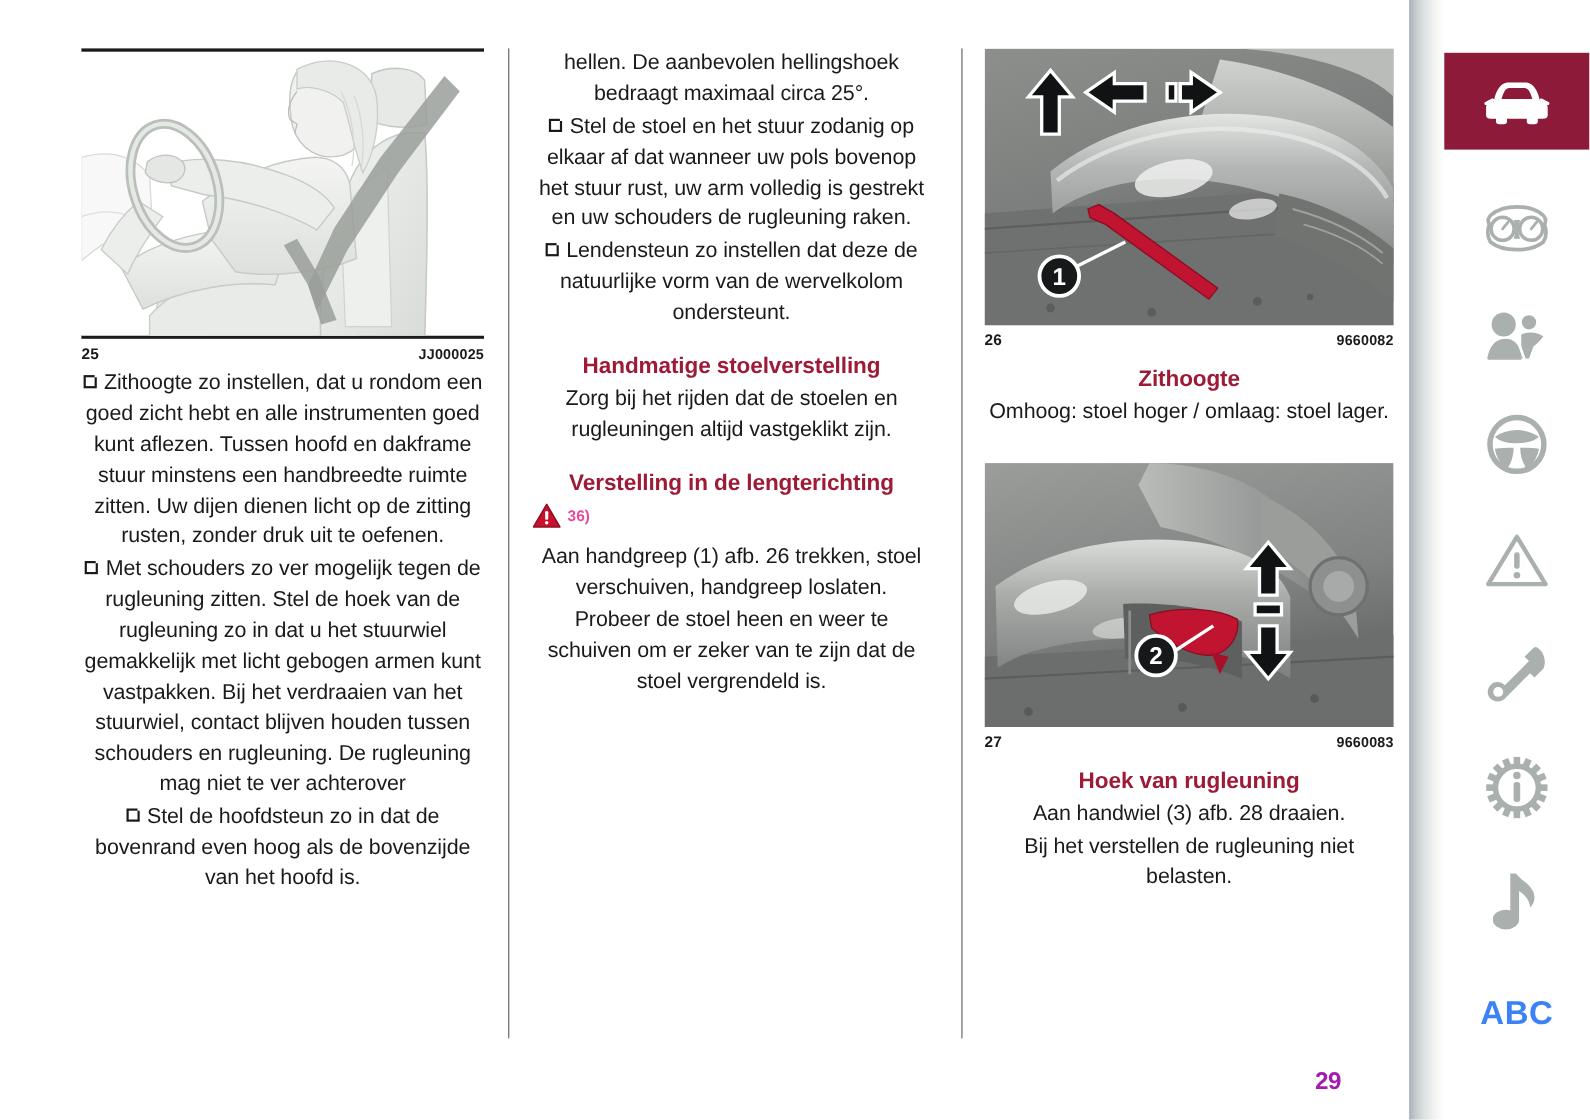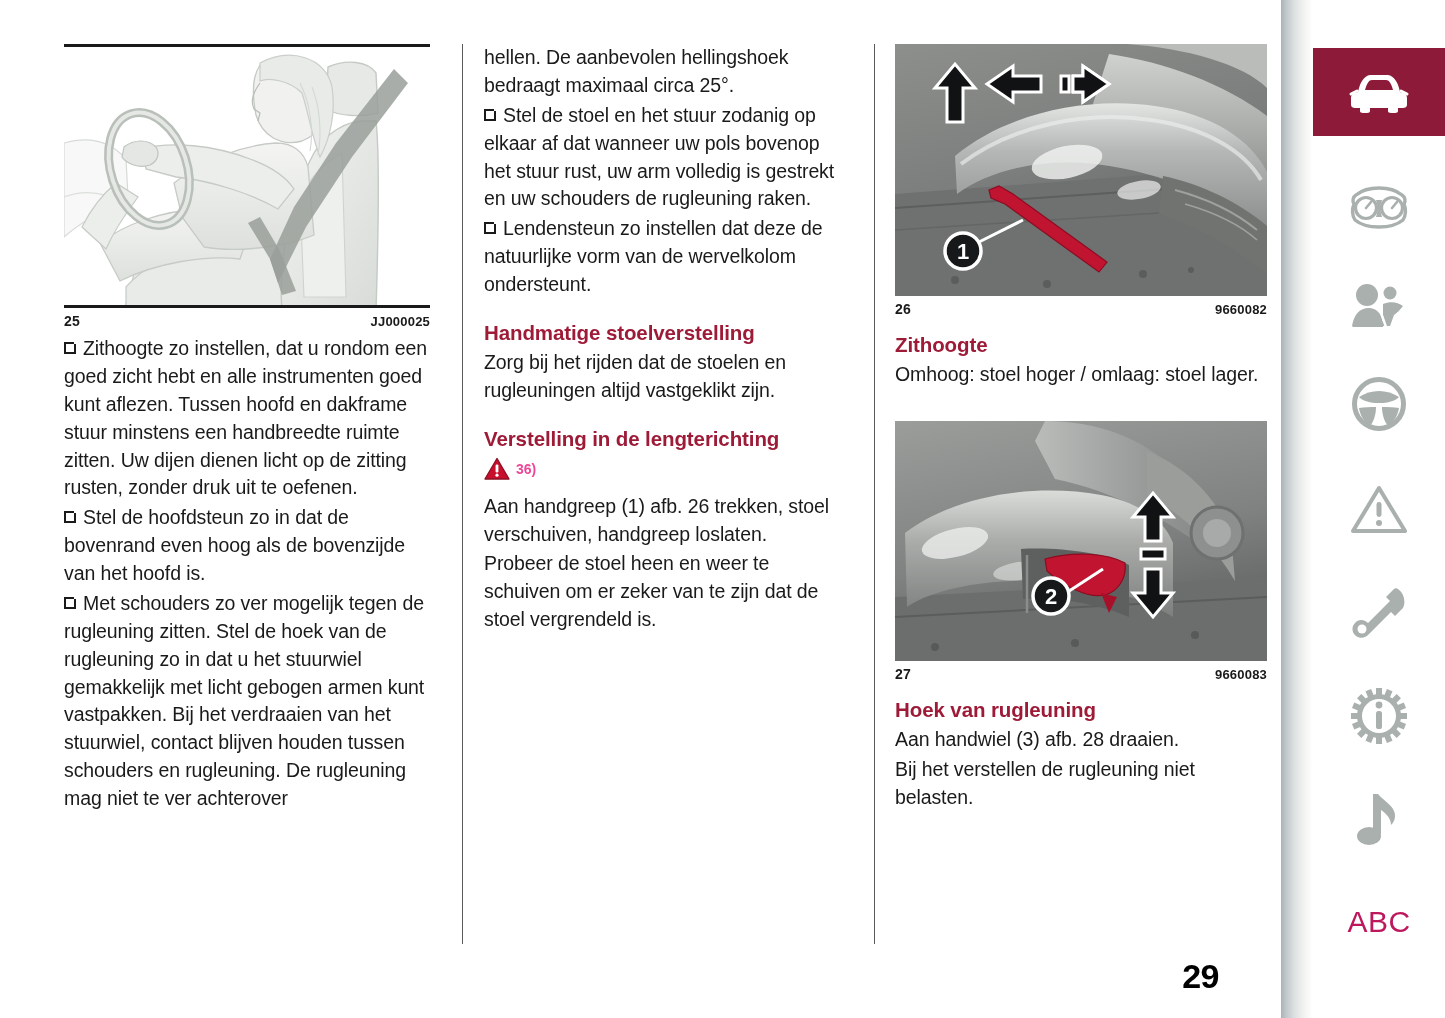--- a/index.html
+++ b/index.html
@@ -36,22 +36,23 @@
     position: absolute;
     left: 1313px; top: 0;
     width: 132px; height: 1018px;
     background: #ffffff;
   }
 
   
   .column {
     position: absolute;
     top: 44px;
-  }
-  #col-1 { left: 64px;  width: 366px; }
+    text-align: center;
+  }
+  #col-1 { left: 74px;  width: 366px; }
   #col-2 { left: 484px; width: 362px; }
   #col-3 { left: 895px; width: 372px; }
 
   .col-divider {
     position: absolute;
     top: 44px;
     width: 1px;
     height: 900px;
     background: #5a5a5a;
   }
@@ -138,33 +139,33 @@
     left: 0;
     width: 132px;
     height: 88px;
     display: flex;
     align-items: center;
     justify-content: center;
   }
   .tab-btn.active { background: #8c1a38; }
   .tab-abc {
     font-size: 30px;
-    font-weight: normal;
-    color: #be185d;
+    font-weight: bold;
+    color: #3b82f6;
     letter-spacing: 0.5px;
     font-family: "Liberation Sans", sans-serif;
   }
 
   #page-number {
     position: absolute;
     right: 62px;
     bottom: 22px;
-    font-size: 34px;
+    font-size: 22px;
     font-weight: bold;
-    color: #000000;
+    color: #a21caf;
     letter-spacing: -0.5px;
   }
 </style>
 </head>
 <body>
 
 <div id="page">
 
   <div class="column" id="col-1">
 
@@ -223,23 +224,23 @@
         </svg>
       </div>
       <div class="figure-caption">
         <span>25</span>
         <span class="code">JJ000025</span>
       </div>
     </div>
 
     <p class="body-text bullet-item para-gap"><span class="sq"></span><span>Zithoogte zo instellen, dat u rondom een goed zicht hebt en alle instrumenten goed kunt aflezen. Tussen hoofd en dakframe stuur minstens een handbreedte ruimte zitten. Uw dijen dienen licht op de zitting rusten, zonder druk uit te oefenen.</span></p>
 
+    <p class="body-text bullet-item"><span class="sq"></span><span>Met schouders zo ver mogelijk tegen de rugleuning zitten. Stel de hoek van de rugleuning zo in dat u het stuurwiel gemakkelijk met licht gebogen armen kunt vastpakken. Bij het verdraaien van het stuurwiel, contact blijven houden tussen schouders en rugleuning. De rugleuning mag niet te ver achterover</span></p>
+
     <p class="body-text bullet-item para-gap"><span class="sq"></span><span>Stel de hoofdsteun zo in dat de bovenrand even hoog als de bovenzijde van het hoofd is.</span></p>
-
-    <p class="body-text bullet-item"><span class="sq"></span><span>Met schouders zo ver mogelijk tegen de rugleuning zitten. Stel de hoek van de rugleuning zo in dat u het stuurwiel gemakkelijk met licht gebogen armen kunt vastpakken. Bij het verdraaien van het stuurwiel, contact blijven houden tussen schouders en rugleuning. De rugleuning mag niet te ver achterover</span></p>
   </div>
 
   <div class="col-divider" id="divider-1"></div>
 
   <div class="column" id="col-2">
 
     <p class="body-text para-gap">hellen. De aanbevolen hellingshoek bedraagt maximaal circa 25°.</p>
 
     <p class="body-text bullet-item para-gap"><span class="sq"></span><span>Stel de stoel en het stuur zodanig op elkaar af dat wanneer uw pols bovenop het stuur rust, uw arm volledig is gestrekt en uw schouders de rugleuning raken.</span></p>
 

